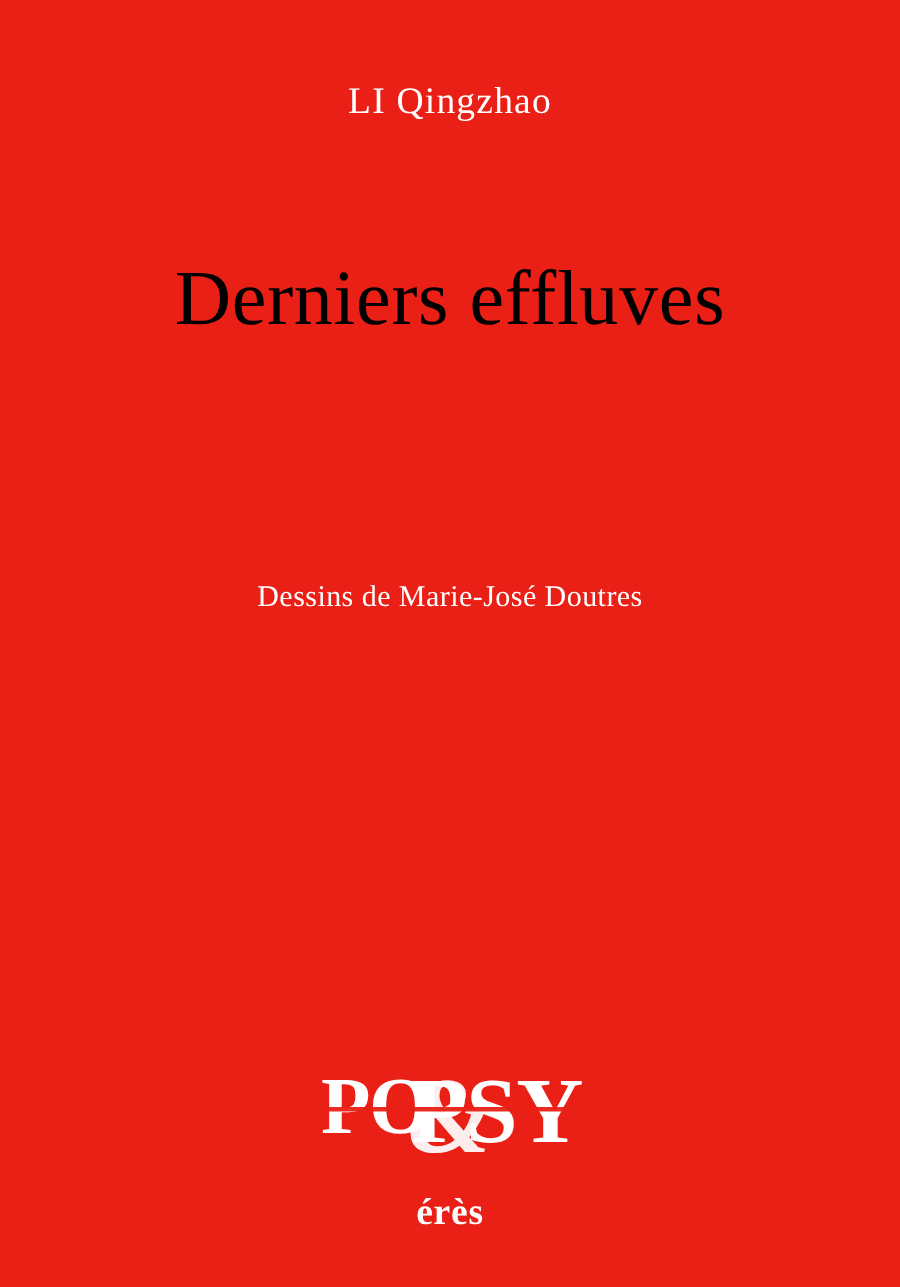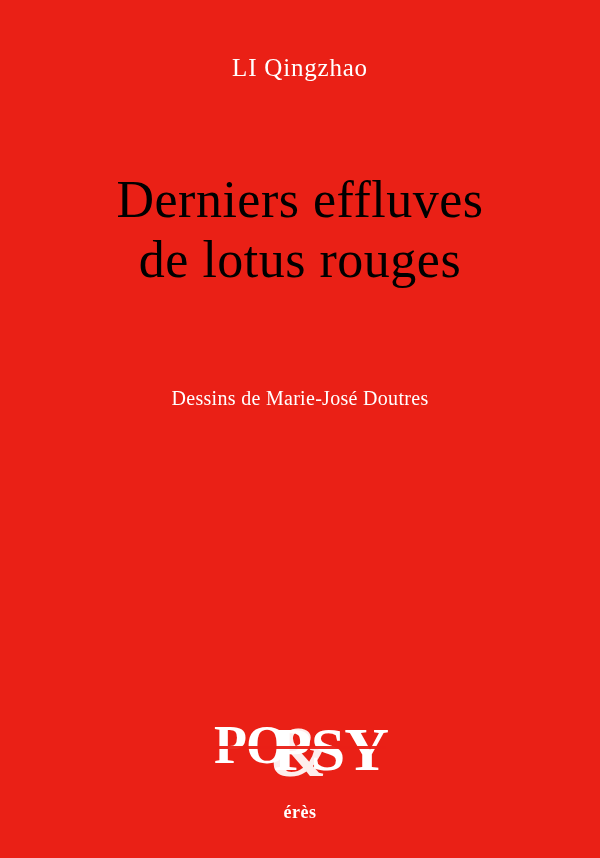--- a/index.html
+++ b/index.html
@@ -109,35 +109,34 @@
     right: 4px;
     top: 36px;
     height: 3px;
     background: #ea2016;
     opacity: 0.95;
   }
   .publisher {
     margin-top: 2px;
     color: #ffffff;
     font-family: "Liberation Serif", serif;
-    font-size: 18px;
+    font-size: 25px;
     font-weight: 700;
     letter-spacing: 0.5px;
   }
 </style>
 </head>
 <body>
 
 <div class="cover">
 
   <div class="author">LI Qingzhao</div>
 
   <div class="title">
     <span class="line">Derniers effluves</span>
-    <span class="line">de lotus rouges</span>
   </div>
 
   <div class="subtitle">Dessins de Marie-José Doutres</div>
 
   <div class="logo-block">
     <div class="logo-mark">
       <span class="logo-po">PO</span>
       <span class="logo-amp">&amp;</span>
       <span class="logo-psy">PSY</span>
       <span class="logo-strike"></span>

